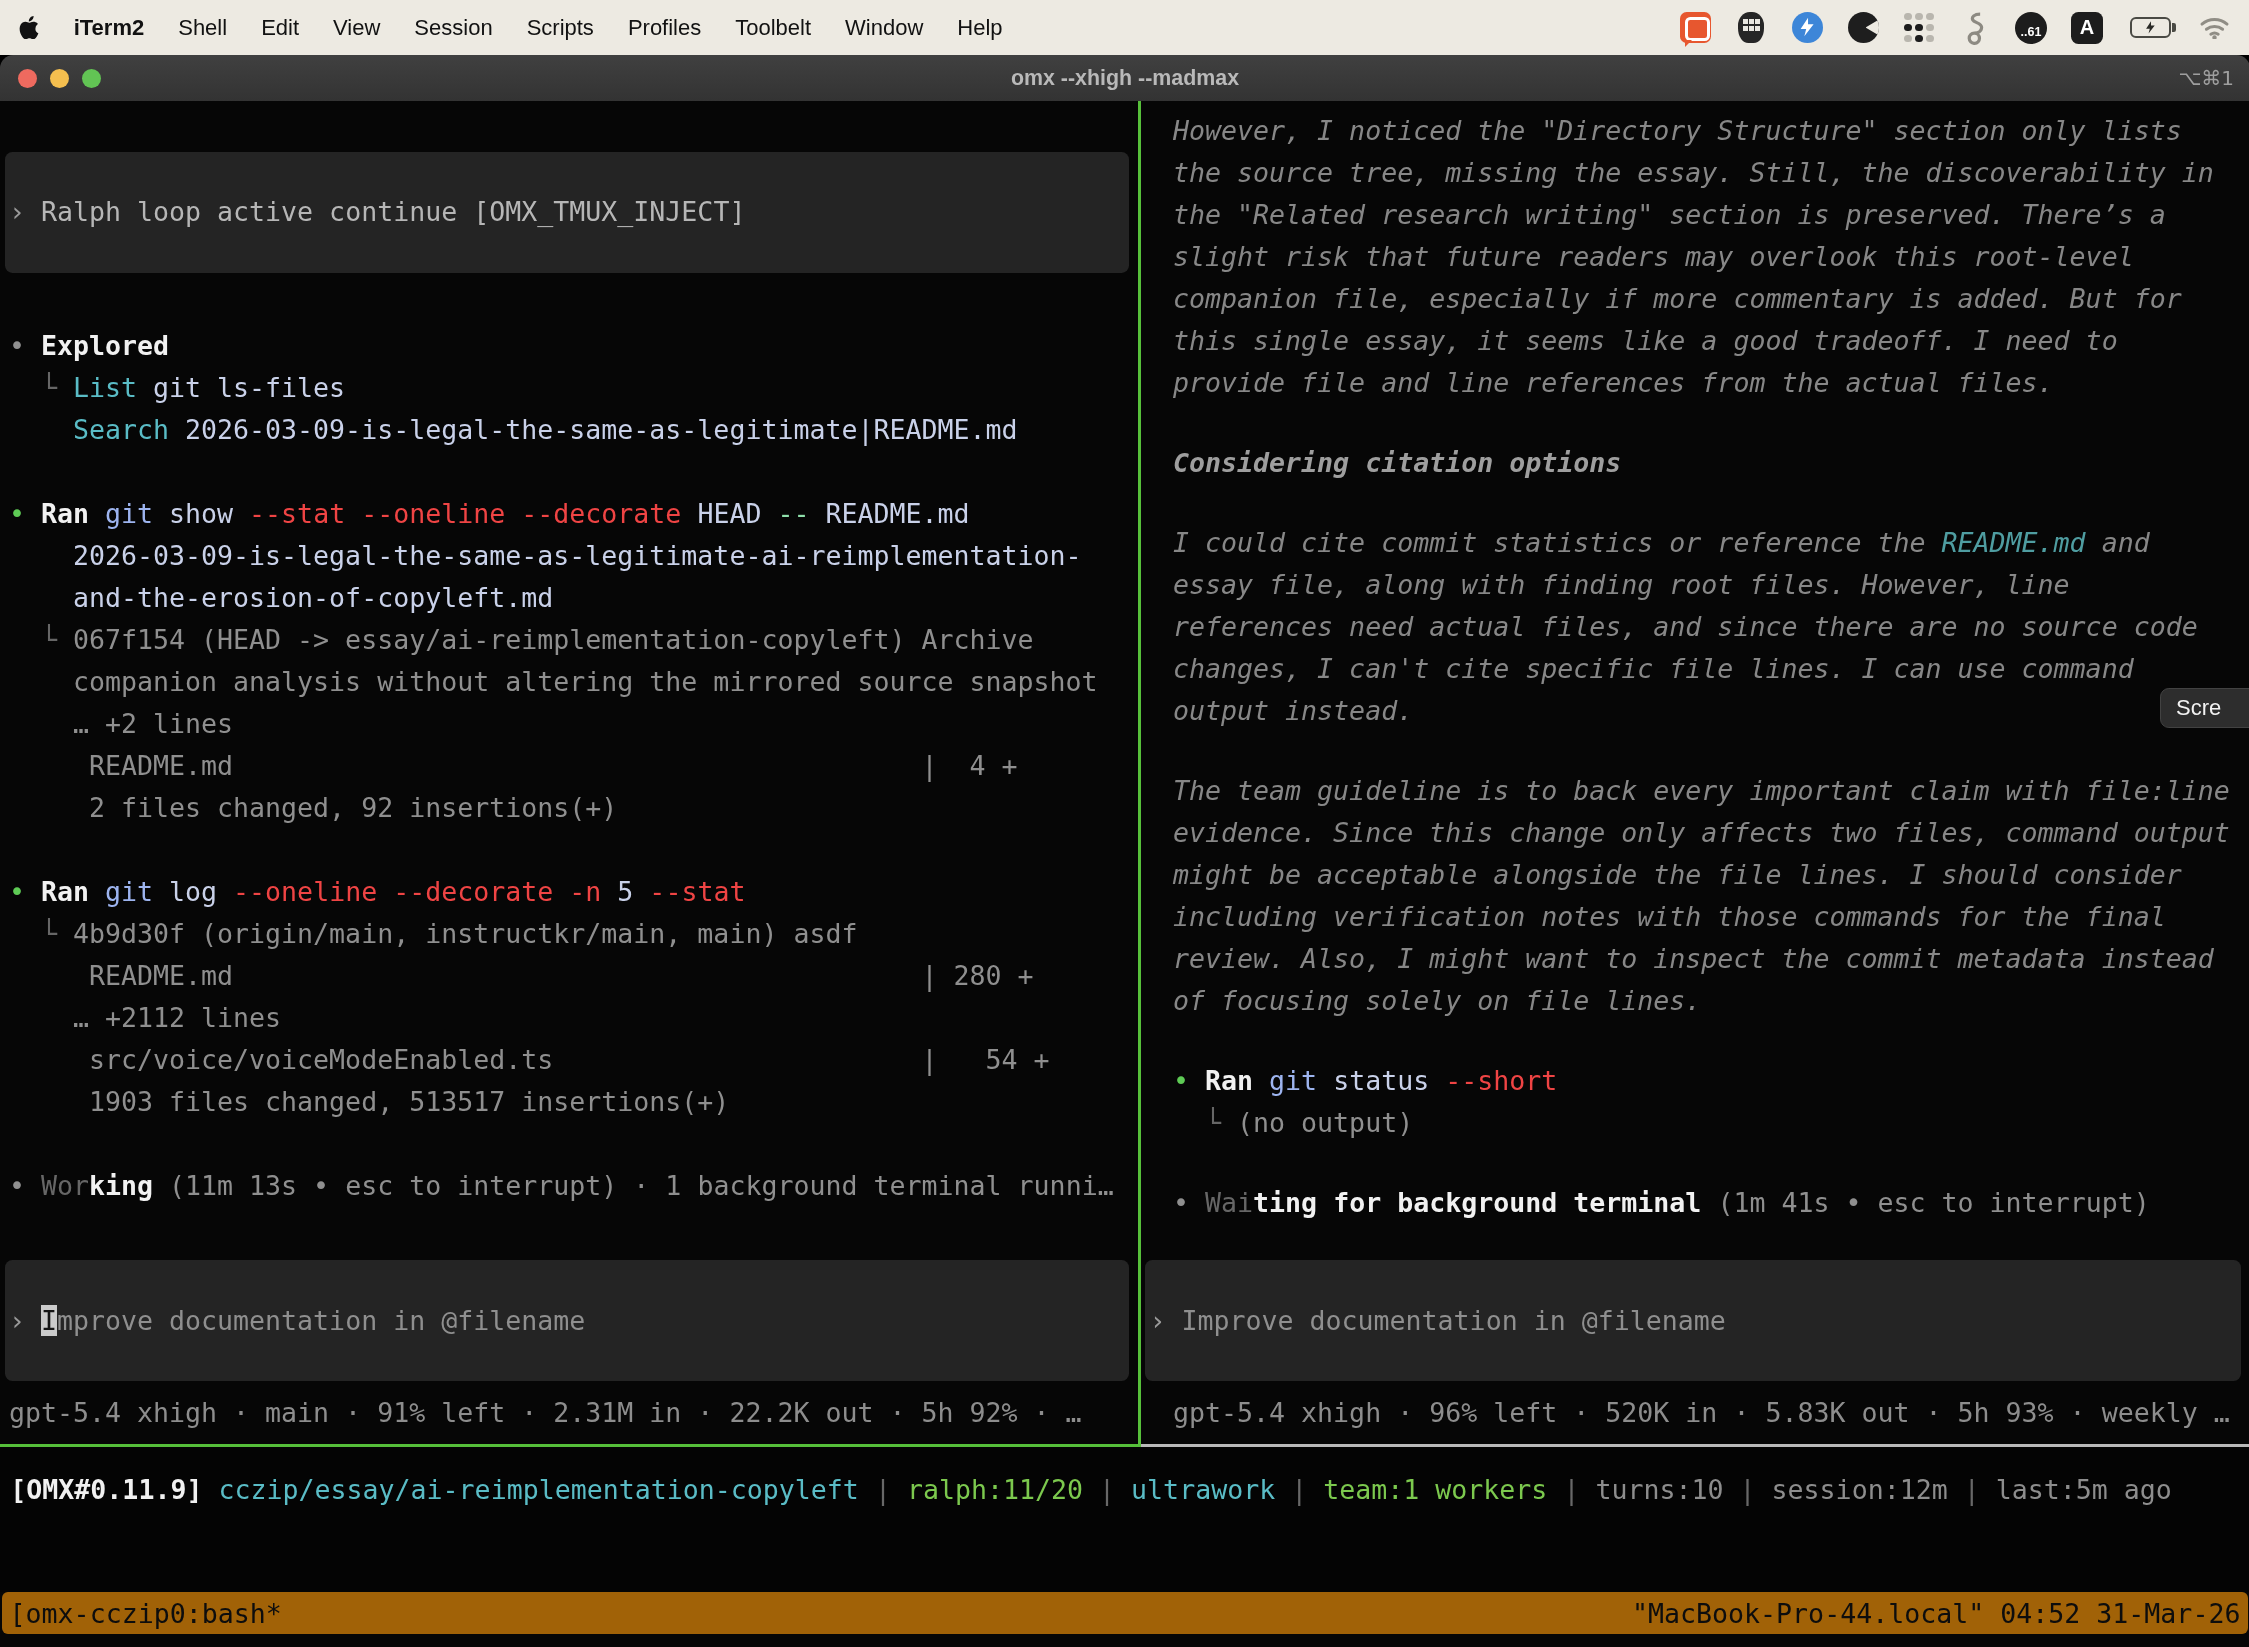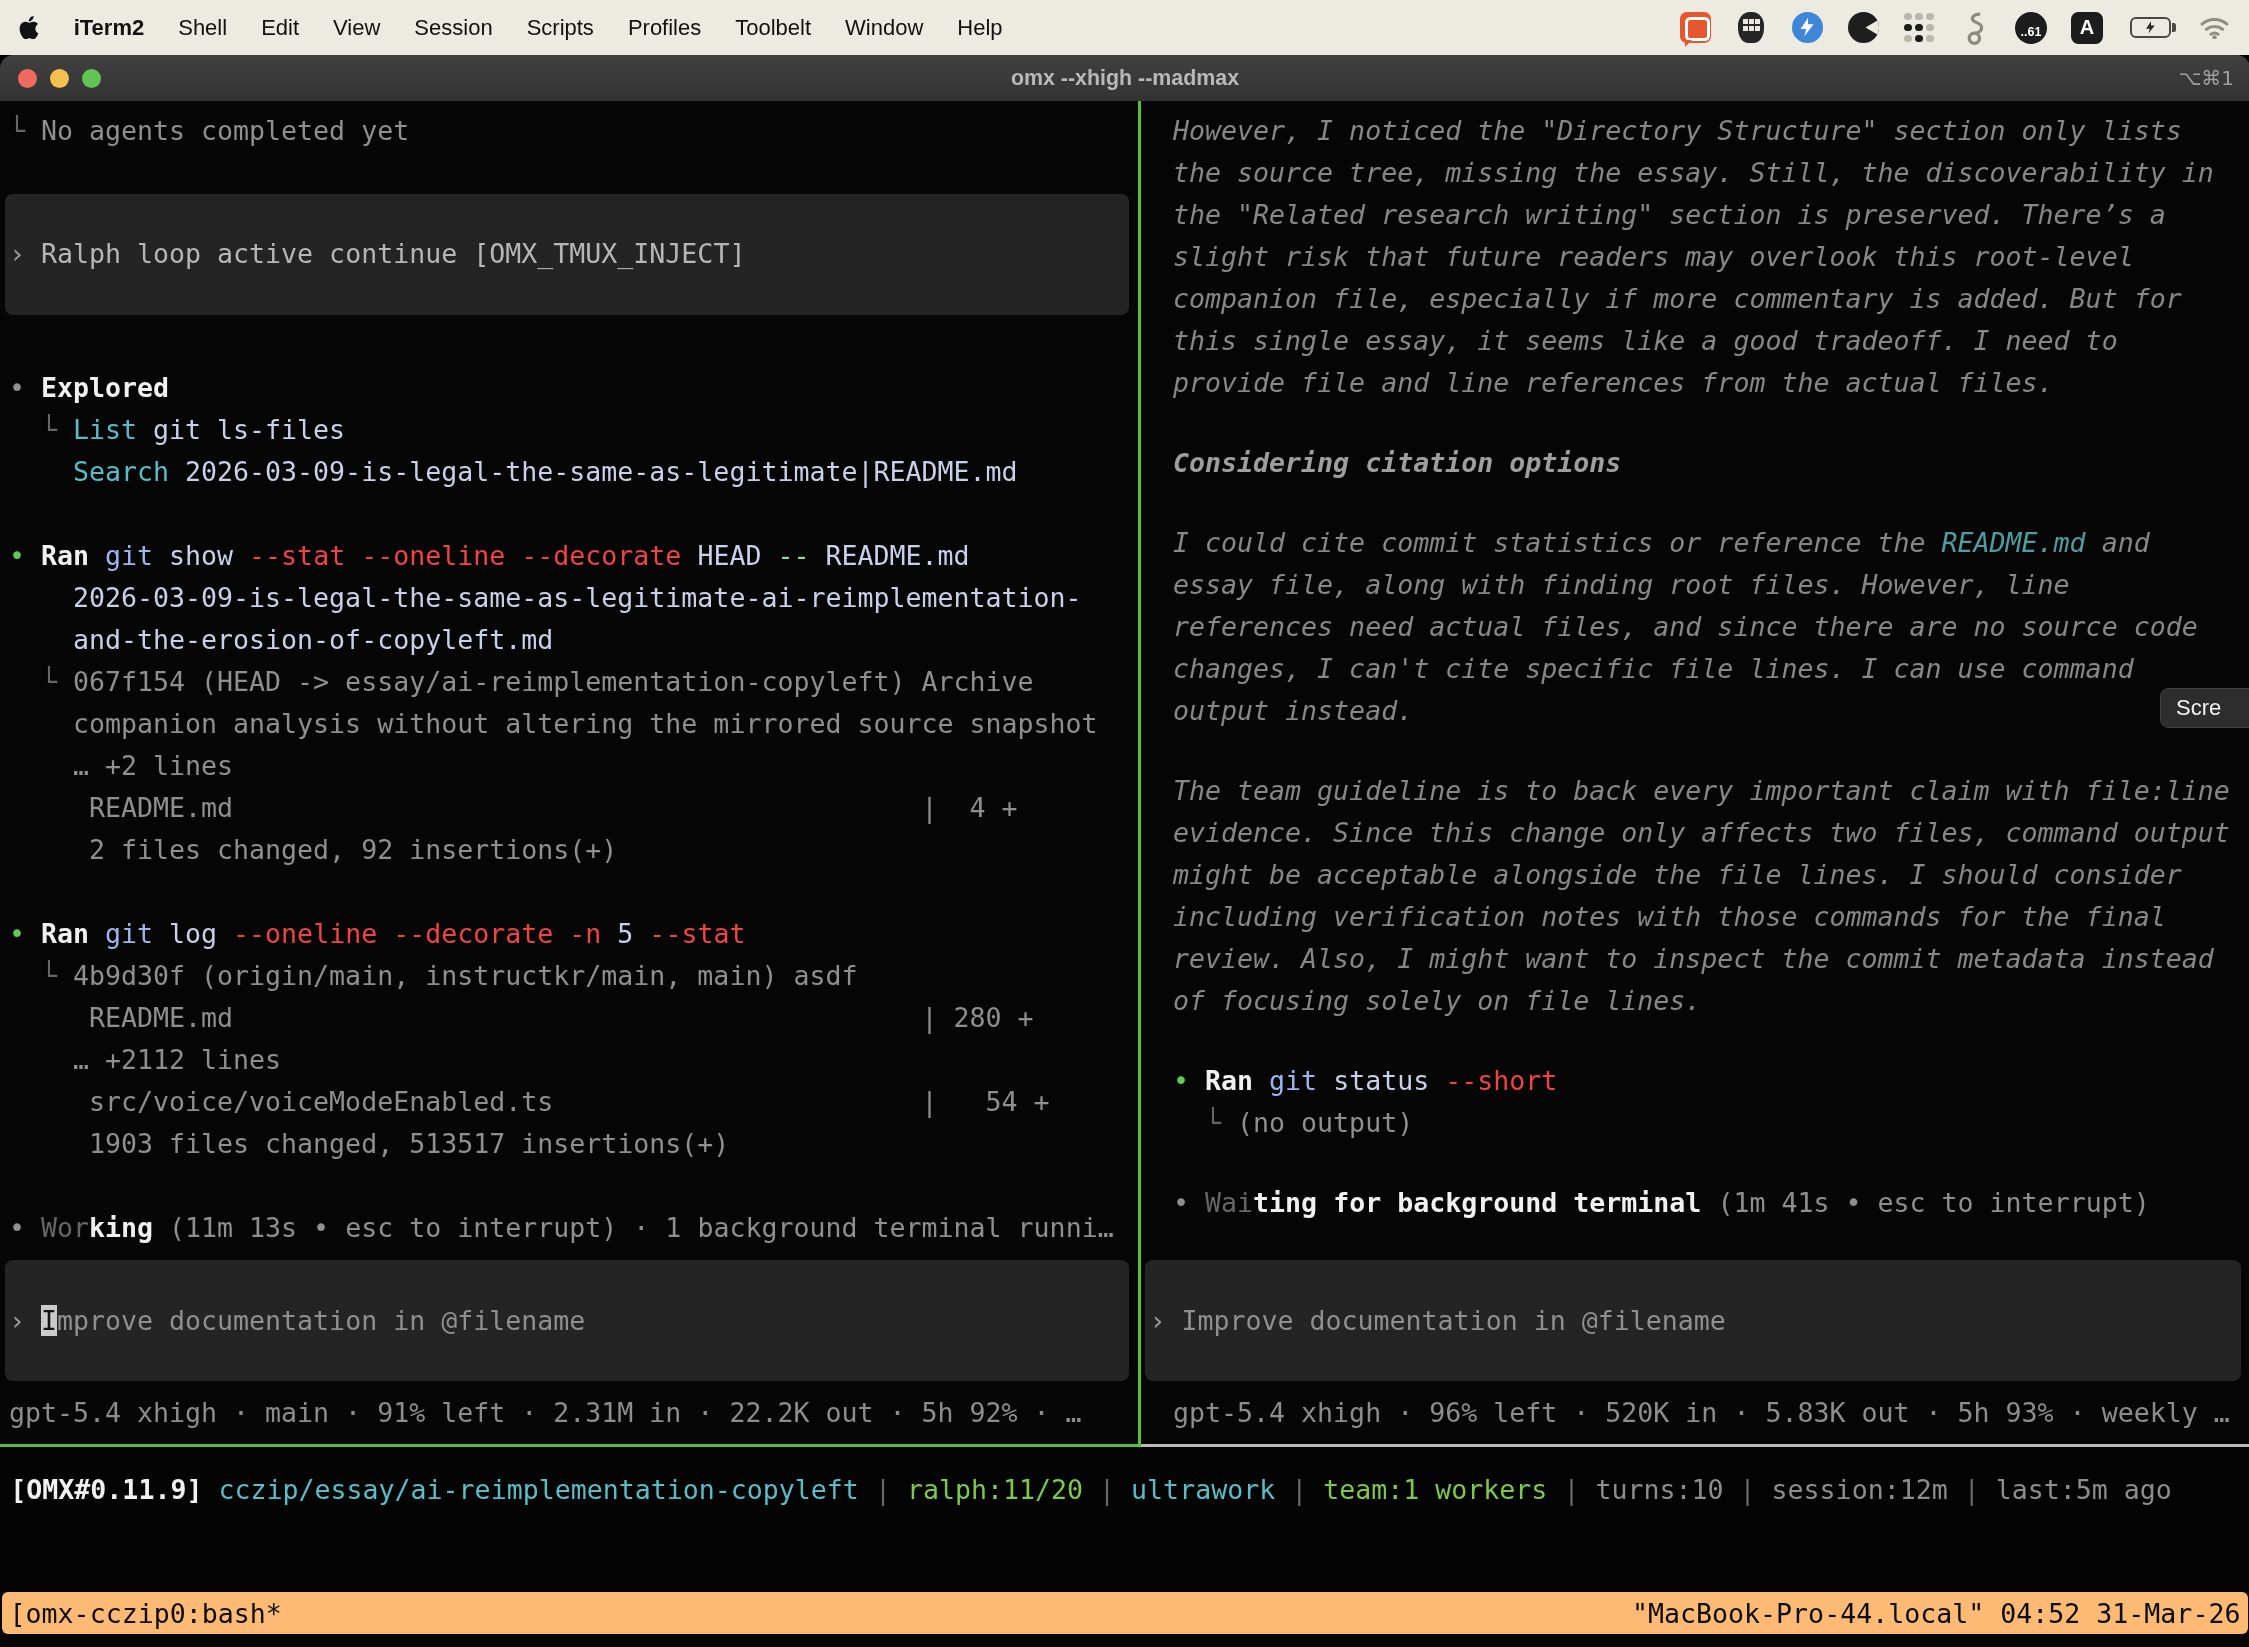--- a/index.html
+++ b/index.html
@@ -70,21 +70,21 @@
   .c-ith { color:#9e9e9e; font-style:italic; font-weight:bold; }
   .c-cur { background:#cbcbcb; color:#161616; }
   .c-ph { color:#9a9a9a; }
   .c-inp { color:#b6b6b6; }
   .c-inp2 { color:#8f8f8f; }
   .c-stat { color:#8d8d8d; }
   .c-pipe { color:#686868; }
 
   
   .omx { height:145px; padding:22px 0 0 10.3px; background:#040404; }
-  .tmux { height:42px; background:#fdba74; border-radius:5.9px; margin:0 2.2px; color:#0d0d0d; display:flex; align-items:center; font-size:26.6px; padding:0 7.4px; white-space:pre; }
+  .tmux { height:42px; background:#a16207; border-radius:5.9px; margin:0 2.2px; color:#0d0d0d; display:flex; align-items:center; font-size:26.6px; padding:0 7.4px; white-space:pre; }
   .tmux-right { margin-left:auto; }
 
   
   .scre { position:absolute; right:-10.3px; top:633px; width:100px; height:40px; background:#2d2d2d; border:1.5px solid #424242; border-radius:8.9px; color:#f2f2f2; font-family:"Liberation Sans",sans-serif; font-size:22px; display:flex; align-items:center; padding-left:14.8px; z-index:5; }
 </style>
 </head>
 <body>
 
 <div class="menubar">
   <div class="menu-left">
@@ -164,21 +164,20 @@
       <div class="light l-yel"></div>
       <div class="light l-grn"></div>
     </div>
     <div class="win-title">omx --xhigh --madmax</div>
     <div class="win-shortcut">⌥⌘1</div>
   </div>
 
   <div class="panes">
     <div class="pane pane-left">
       <div>
-          <div class="t-line"><span class="c-dim">└ </span><span class="c-gray">No agents completed yet</span></div>
           <div class="t-gap"></div>
           <div class="input-box">
             <div class="t-line"><span class="c-ph">› </span><span class="c-inp">Ralph loop active continue [OMX_TMUX_INJECT]</span></div>
           </div>
           <div class="t-gap"></div>
           <div class="t-line"><span class="c-gray">• </span><span class="c-w">Explored</span></div>
           <div class="t-line"><span class="c-dim">  └ </span><span class="c-teal">List</span><span class="c-cmd"> git ls-files</span></div>
           <div class="t-line"><span class="c-teal">    Search</span><span class="c-cmd"> 2026-03-09-is-legal-the-same-as-legitimate|README.md</span></div>
           <div class="t-gap"></div>
           <div class="t-line"><span class="c-grn">• </span><span class="c-w">Ran</span><span class="c-git"> git</span><span class="c-cmd"> show</span><span class="c-flag"> --stat --oneline --decorate</span><span class="c-cmd"> HEAD</span><span class="c-sep"> --</span><span class="c-cmd"> README.md</span></div>

